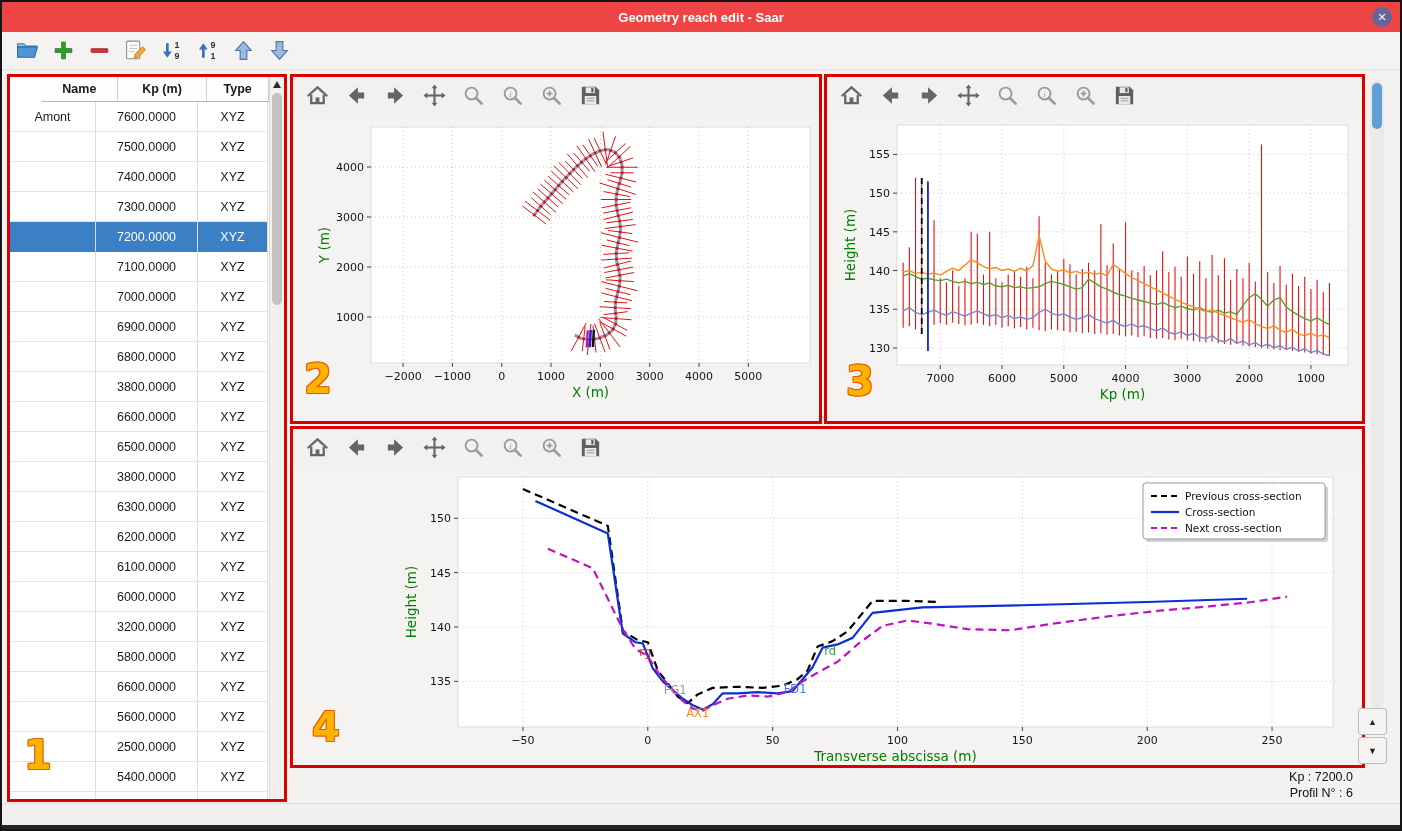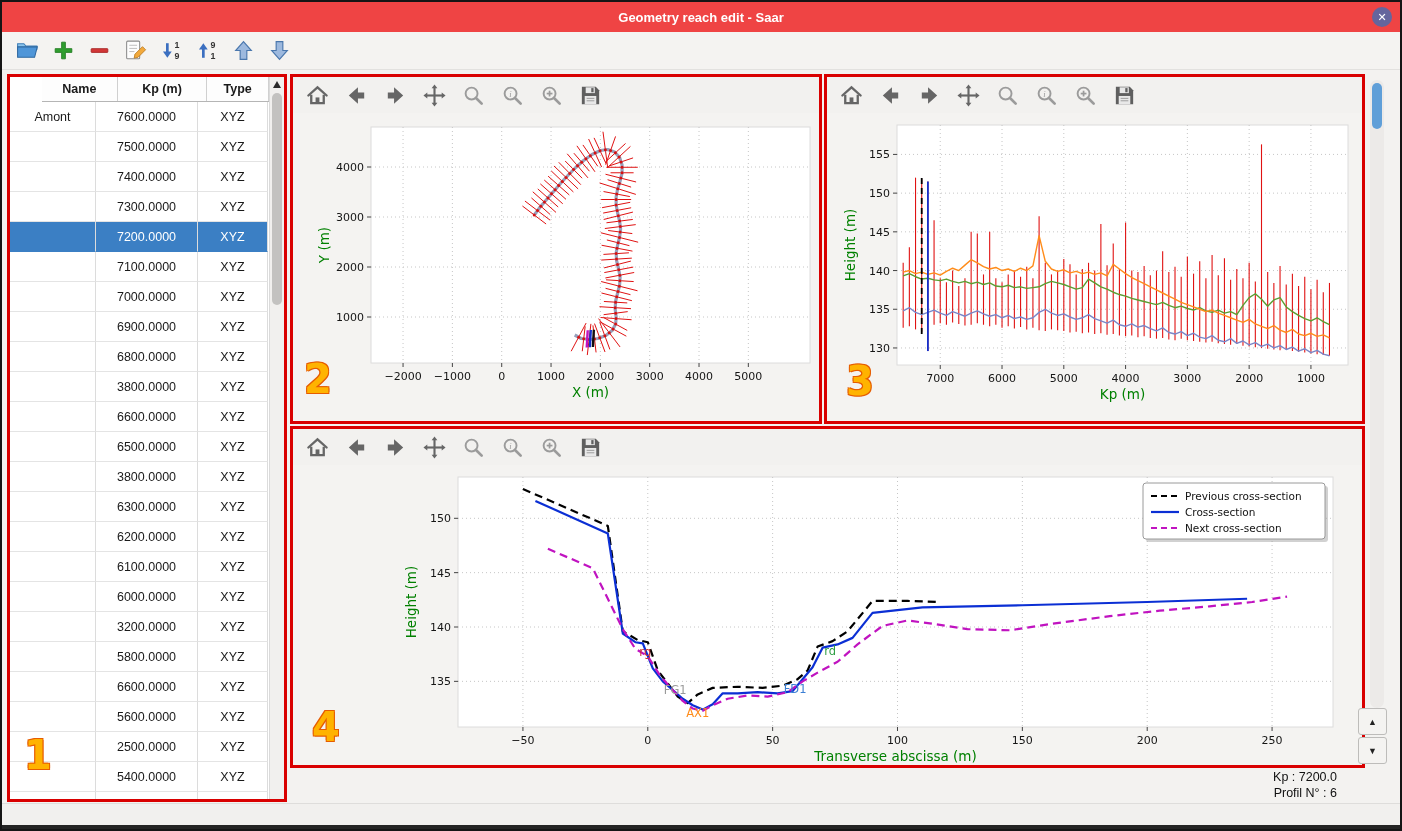--- a/index.html
+++ b/index.html
@@ -50,21 +50,21 @@
   #num2 { left:302px; top:354px; }
   #num3 { left:844px; top:356px; }
   #num4 { left:310px; top:702px; }
   
   .v-scroll { position:absolute; right:16px; top:78px; width:14px; height:628px; background:#eceae8; border-radius:7px; }
   .v-thumb { position:absolute; top:3px; left:2px; width:10px; height:46px; background:#5f9fd8; border-radius:5px; }
   .spin-btn { position:absolute; right:13px; width:29px; height:27px; background:#f4f3f1;
     border:1px solid #bdbcba; border-radius:3px; display:flex; align-items:center; justify-content:center;
     font-size:9px; color:#222; }
   #spin-up { top:706px; } #spin-down { top:735px; }
-  .footer-info { position:absolute; right:63px; top:768px; text-align:right; font-size:12.5px; line-height:15.5px; color:#111; }
+  .footer-info { position:absolute; right:47px; top:768px; text-align:right; font-size:12.5px; line-height:15.5px; color:#111; }
   .statusbar { position:absolute; left:0; right:0; bottom:4px; height:22px; background:#f1f0ee; border-top:1px solid #dedddb; }
   .bottom-strip { position:absolute; left:0; right:0; bottom:0; height:4px; background:#242424; }
 </style>
 </head>
 <body>
 
 <div class="window">
 
   <div class="titlebar">
     <span class="title">Geometry reach edit - Saar</span>

